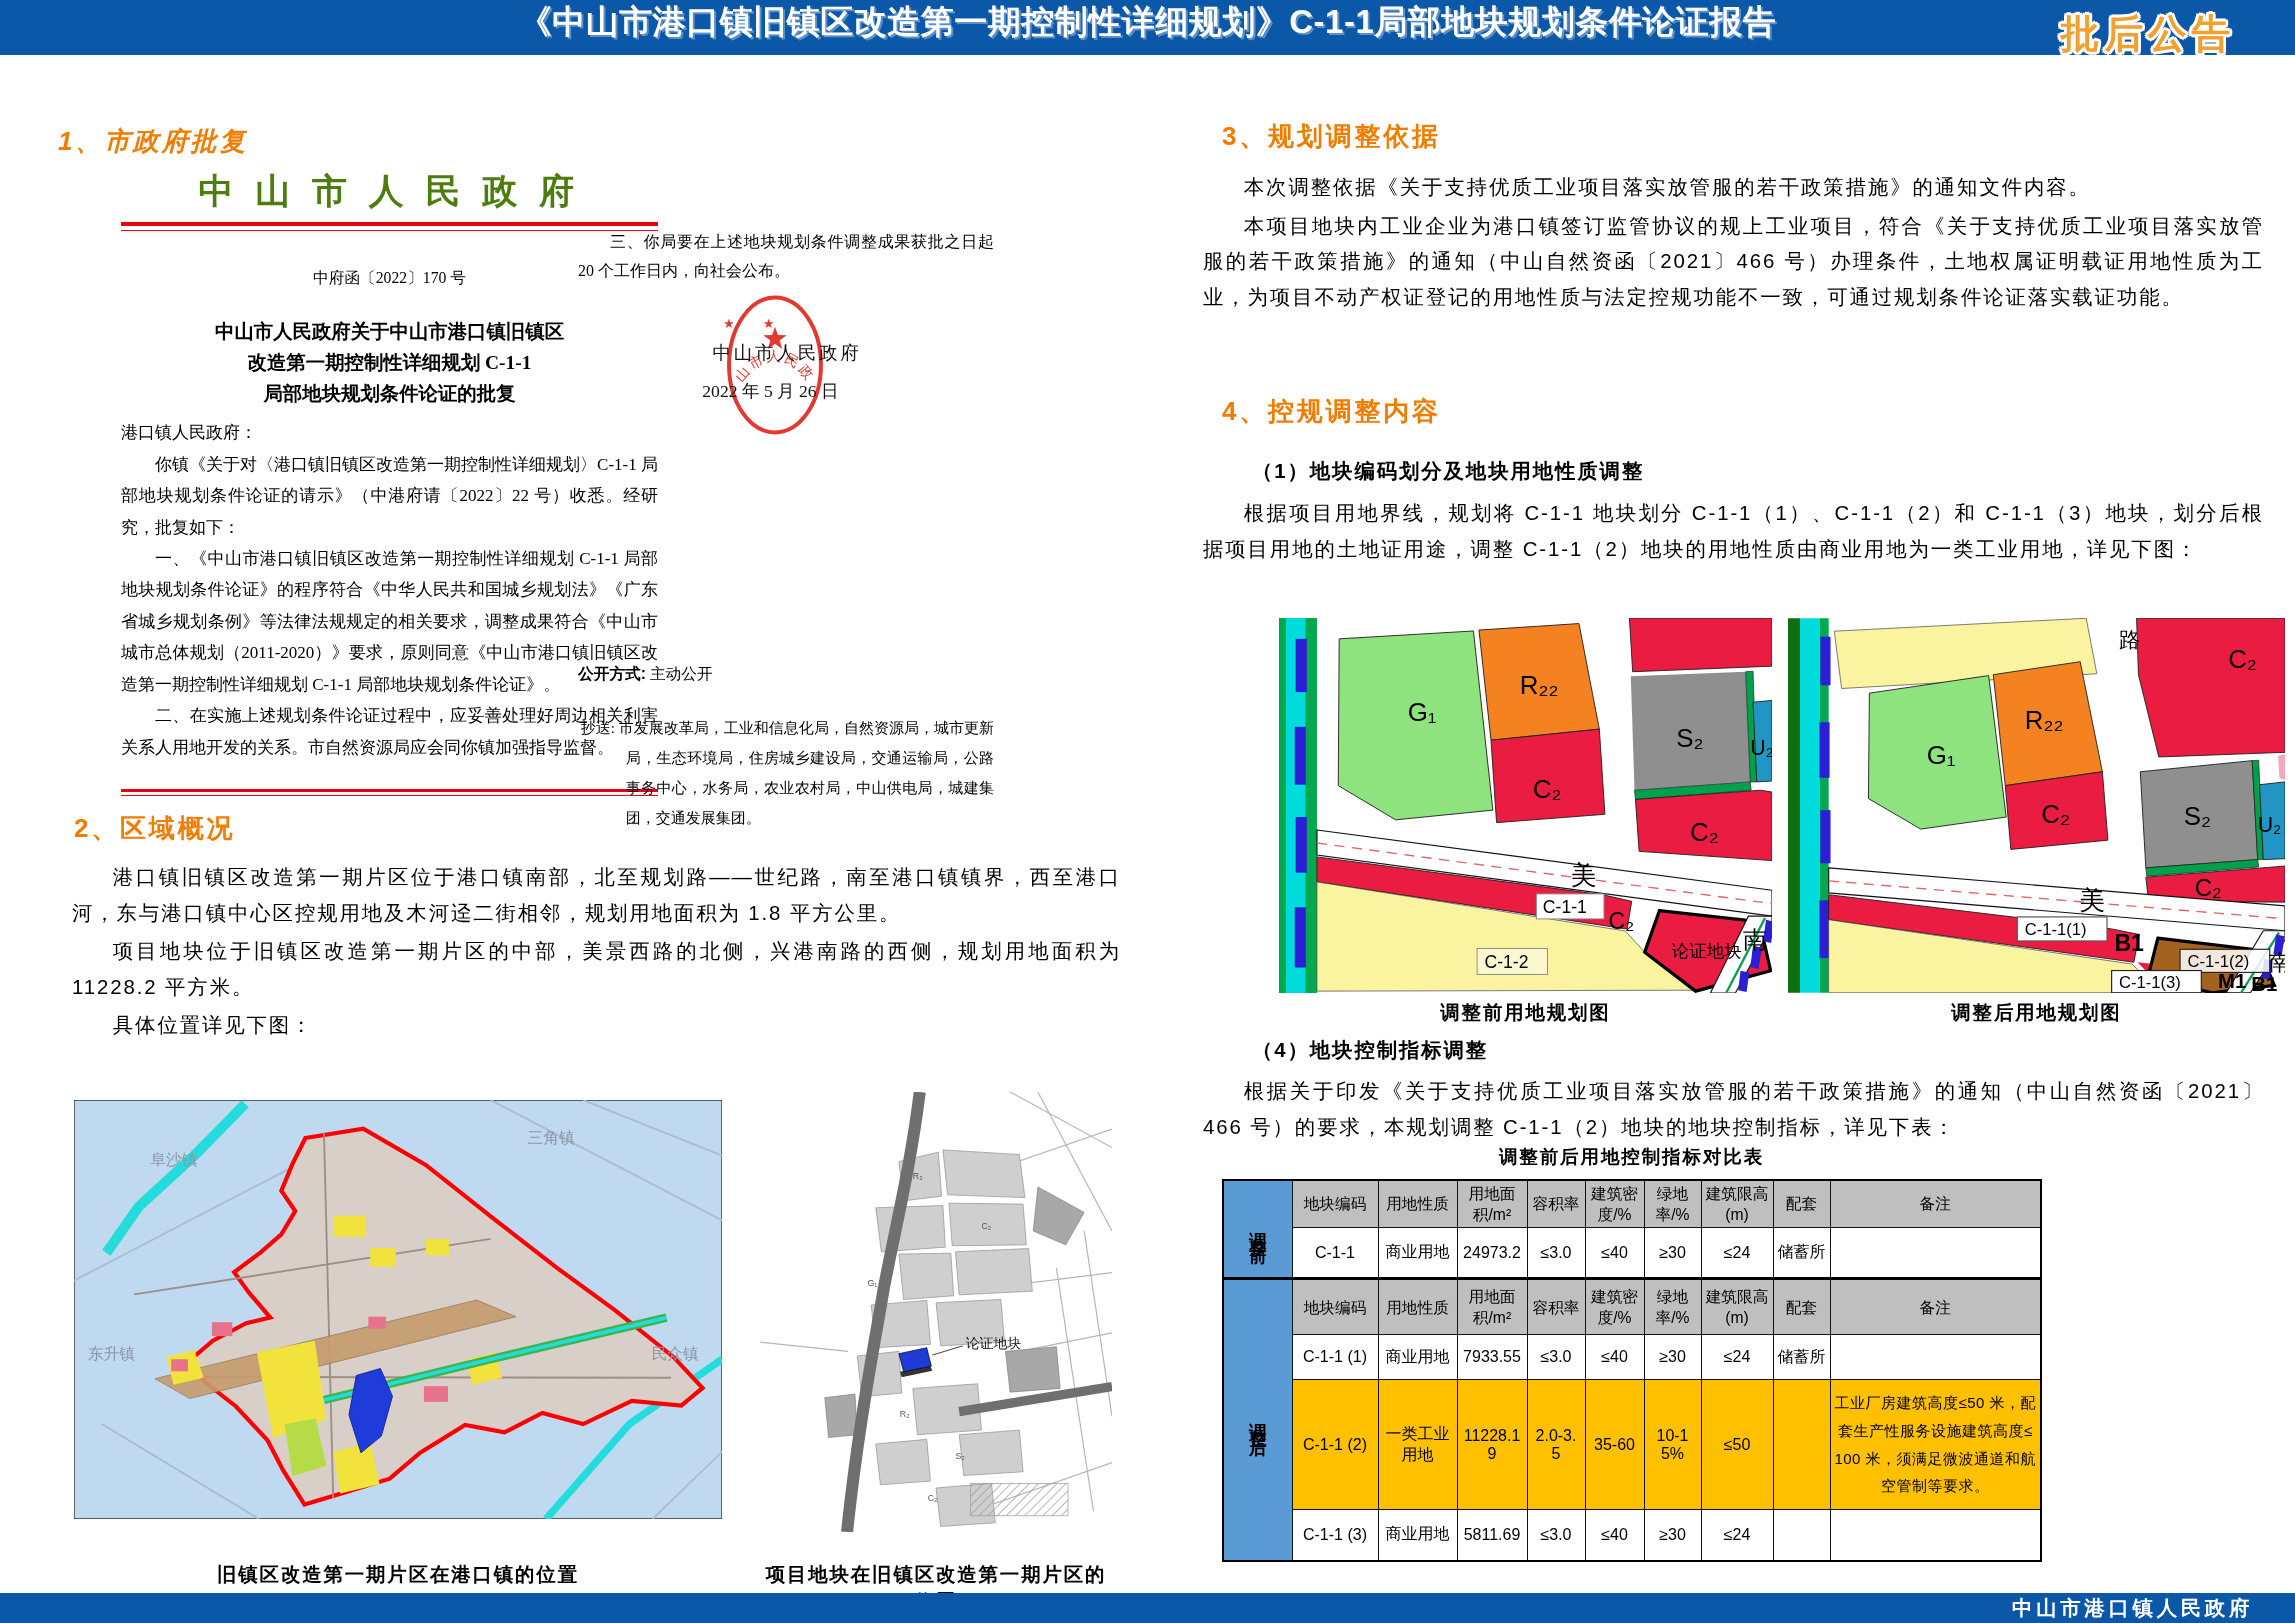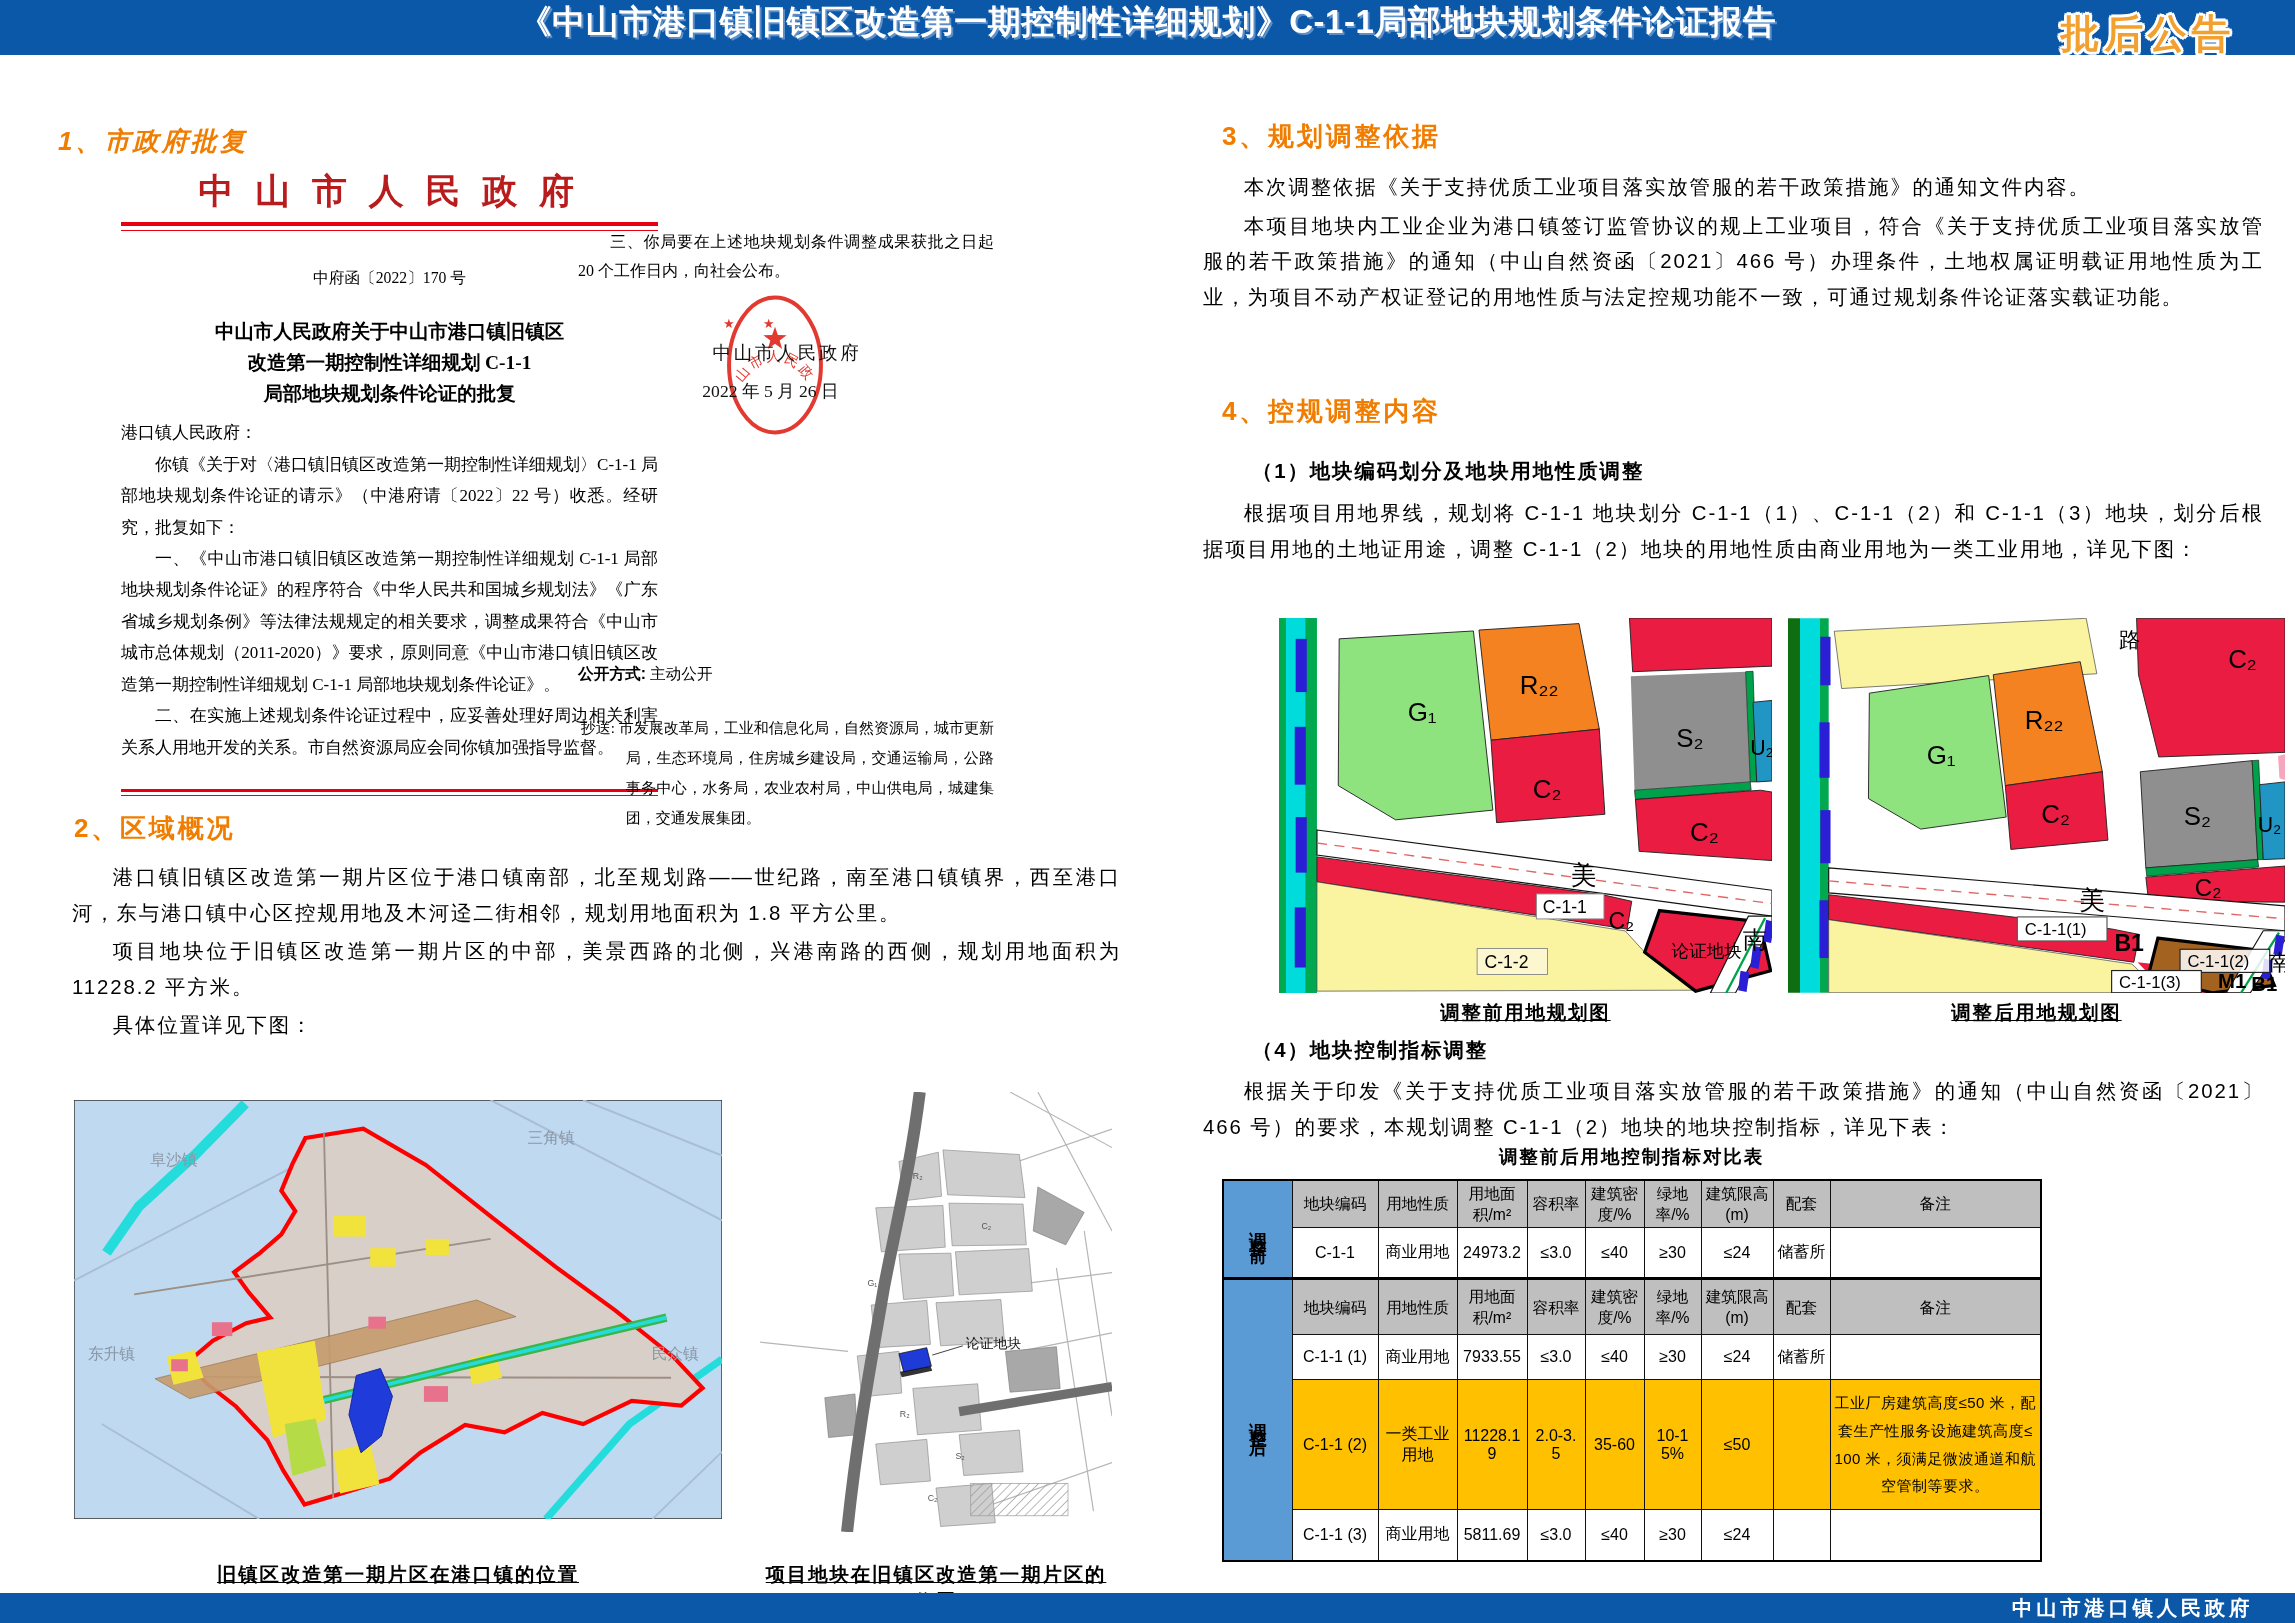--- a/index.html
+++ b/index.html
@@ -16,24 +16,24 @@
                      0 -2.8px 0 #fff,0 2.8px 0 #fff,-2.8px 0 0 #fff,2.8px 0 0 #fff;}
   .botbar{position:absolute;bottom:0;left:0;width:2295px;height:30px;background:#0B57A8;
           display:flex;align-items:center;justify-content:flex-end;box-sizing:border-box;padding-right:42px;}
   .botbar-text{color:#fff;font-size:20.4px;font-weight:bold;letter-spacing:3.7px;}
   
   .abs{position:absolute;}
   .sec-h{font-size:26px;font-weight:bold;color:#F07D00;letter-spacing:2.8px;white-space:nowrap;}
   .para{font-size:20.4px;line-height:1.75;text-align:justify;letter-spacing:1.9px;margin:0 0 2.8px 0;}
   .indent{text-indent:2em;}
   .subhead{font-size:20.4px;font-weight:bold;letter-spacing:1.9px;white-space:nowrap;}
-  .caption{font-size:19.4px;font-weight:bold;text-align:center;letter-spacing:1.9px;text-decoration:underline;}
+  .caption{font-size:19.4px;font-weight:bold;text-align:center;letter-spacing:1.9px;}
   
   .letter{left:121px;top:168px;width:537px;font-family:"Liberation Serif",serif;}
-  .letter-org{color:#b91c1c;font-size:35px;font-weight:bold;text-align:center;letter-spacing:6.5px;white-space:nowrap;}
+  .letter-org{color:#4d7c0f;font-size:35px;font-weight:bold;text-align:center;letter-spacing:6.5px;white-space:nowrap;}
   .rule{height:3.7px;border-top:4.2px solid #E60012;border-bottom:1.9px solid #E60012;margin-top:7.4px;}
   .letter-docno{text-align:center;font-size:15.7px;margin-top:37px;}
   .letter-title{font-size:19.4px;font-weight:bold;text-align:center;margin-top:27px;line-height:1.6;white-space:pre-line;}
   .letter-body{margin-top:8px;}
   .letter-body p{font-size:17px;line-height:1.85;text-align:justify;margin:0;}
   .letter-body p.indent{text-indent:2em;}
   .rule2{height:2.8px;border-top:3.7px solid #E60012;border-bottom:1.4px solid #E60012;margin-top:26px;}
   
   .excerpt{left:578px;top:228px;width:416px;height:592px;font-family:"Liberation Serif",serif;}
   .excerpt-p{font-size:16px;line-height:1.8;text-align:justify;text-indent:2em;margin:0;}

